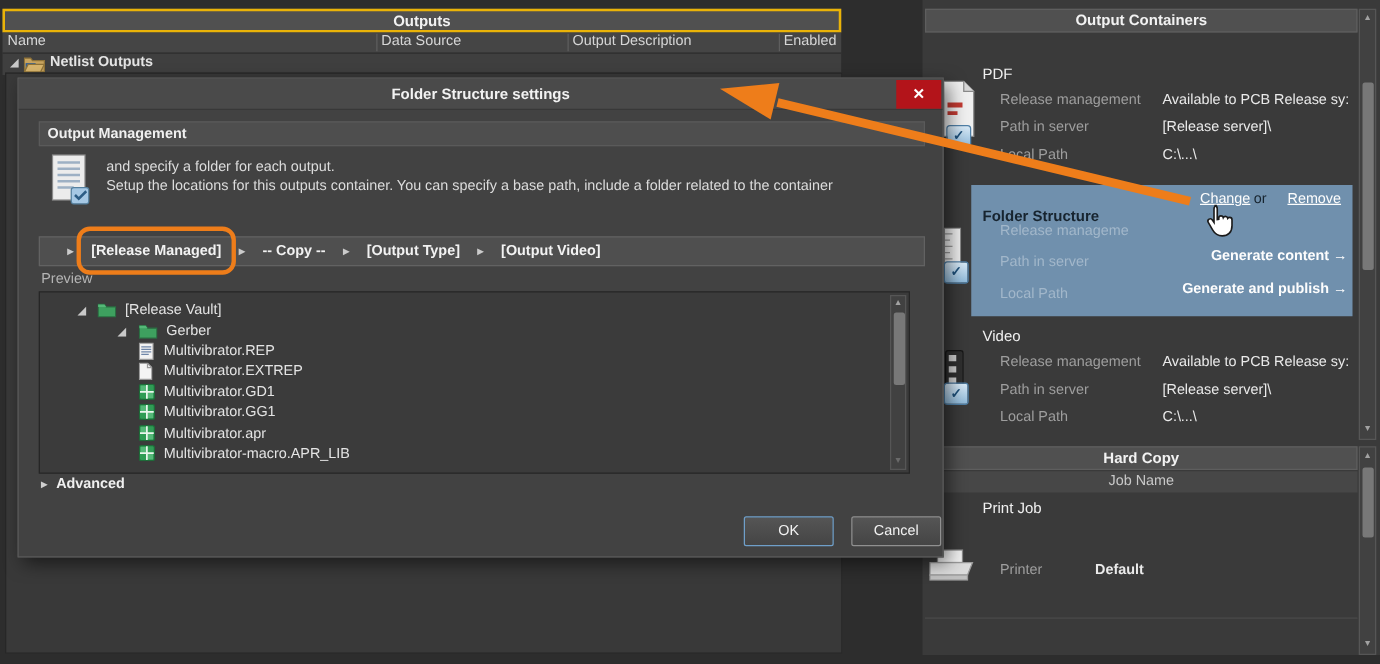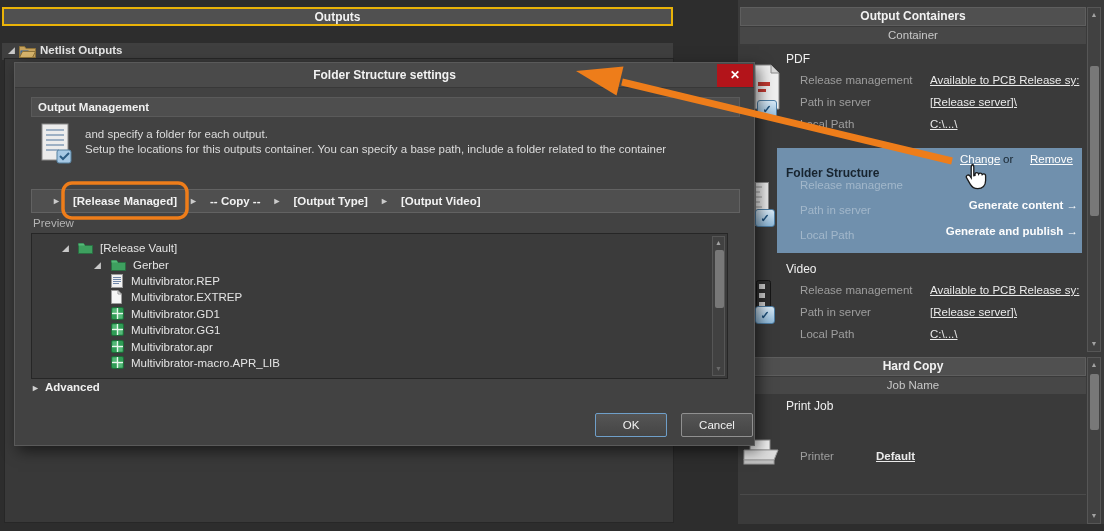--- a/index.html
+++ b/index.html
@@ -15,21 +15,21 @@
   .colsep{position:absolute;top:1px;width:1px;height:14px;background:#5e5e5e;}
   .outputs-row{left:2px;top:43px;width:671px;height:17px;background:#3f3f3f;}
   .outputs-listbg{left:4px;top:58px;width:670px;height:465px;background:#393939;border:1px solid #272727;box-sizing:border-box;}
 
   
   .rp-bg{left:738px;top:0;width:366px;height:524px;background:#3a3a3a;}
   .rp-h1{left:740px;top:7px;width:346px;height:19px;background:#505050;border:1px solid #5e5e5e;box-sizing:border-box;
      text-align:center;font-weight:bold;line-height:17px;color:#f2f2f2;font-size:12px;}
   .rp-h2{left:740px;top:27px;width:346px;height:17px;background:#474747;text-align:center;color:#c8c8c8;line-height:17px;}
   .sec-title{font-weight:normal;font-size:12px;color:#f0f0f0;}
-  .lab{color:#9e9e9e;} .val{color:#eaeaea;text-decoration:underline;}
+  .lab{color:#9e9e9e;} .val{color:#eaeaea;}
   .blue-panel{left:777px;top:148px;width:305px;height:105px;background:#7090ad;}
   .blab{color:#a2b7ca;} 
   .blue-title{font-weight:bold;color:#17242f;font-size:12px;}
   .linkw{color:#fdfdfd;text-decoration:underline;cursor:pointer;}
   .genlink{color:#fdfdfd;font-weight:bold;}
   .rp-div{left:740px;top:494px;width:346px;height:1px;background:#4a4a4a;}
 
   
   .sbar{background:#414141;border:1px solid #565656;box-sizing:border-box;}
   .sthumb{position:absolute;left:2px;width:9px;background:#787878;border-radius:2px;}
@@ -65,36 +65,44 @@
   .chk{position:absolute;background:linear-gradient(#d8e9f6,#8fb9d9);border:1px solid #4f7fa6;border-radius:3px;
      color:#1d4f79;font-weight:bold;text-align:center;box-sizing:border-box;}
   .overlay{position:absolute;left:0;top:0;width:1104px;height:531px;pointer-events:none;}
 </style>
 </head>
 <body>
 
 <div class="screen">
 
   <div class="abs outputs-caption">Outputs</div>
+  <div class="abs outputs-cols">
+    <span class="colcell" style="left:4px">Name</span>
+    <span class="colsep" style="left:299px"></span>
+    <span class="colcell" style="left:303px">Data Source</span>
+    <span class="colsep" style="left:452px"></span>
+    <span class="colcell" style="left:456px">Output Description</span>
+    <span class="colsep" style="left:621px"></span>
+    <span class="colcell" style="left:625px">Enabled</span>
+  </div>
   <div class="abs outputs-row">
     <span class="texp" style="left:6px;top:2px">◢</span>
     <span class="tico" style="left:17px;top:2px">
       <svg width="17" height="13" viewBox="0 0 17 13">
           <path d="M0.5 1.5 h5 l1.5 2 h9.5 v9 h-16 z" fill="#c7a35e" stroke="#8f7338"></path>
           <rect x="2" y="6" width="7" height="6" fill="#4d82c4" stroke="#2f5d96"></rect>
           <path d="M0.5 12.5 l3-6 h13 l-3 6 z" fill="#d8b56c" stroke="#8f7338"></path>
         </svg>
     </span>
     <span class="tlabel" style="left:38px;top:1px;font-weight:bold">Netlist Outputs</span>
   </div>
   <div class="abs outputs-listbg"></div>
 
   <div class="abs rp-bg"></div>
   <div class="abs rp-h1">Output Containers</div>
-  <div class="abs rp-h2">Container</div>
 
   <div class="abs sec-title" style="left:786px;top:52px">PDF</div>
   <div class="abs lab" style="left:800px;top:74px">Release management</div>
   <div class="abs val" style="left:930px;top:74px">Available to PCB Release sy:</div>
   <div class="abs lab" style="left:800px;top:96px">Path in server</div>
   <div class="abs val" style="left:930px;top:96px">[Release server]\</div>
   <div class="abs lab" style="left:800px;top:118px">Local Path</div>
   <div class="abs val" style="left:930px;top:118px">C:\...\</div>
   <span class="abs" style="left:754px;top:64px">
     <svg width="26" height="46" viewBox="0 0 26 46">

